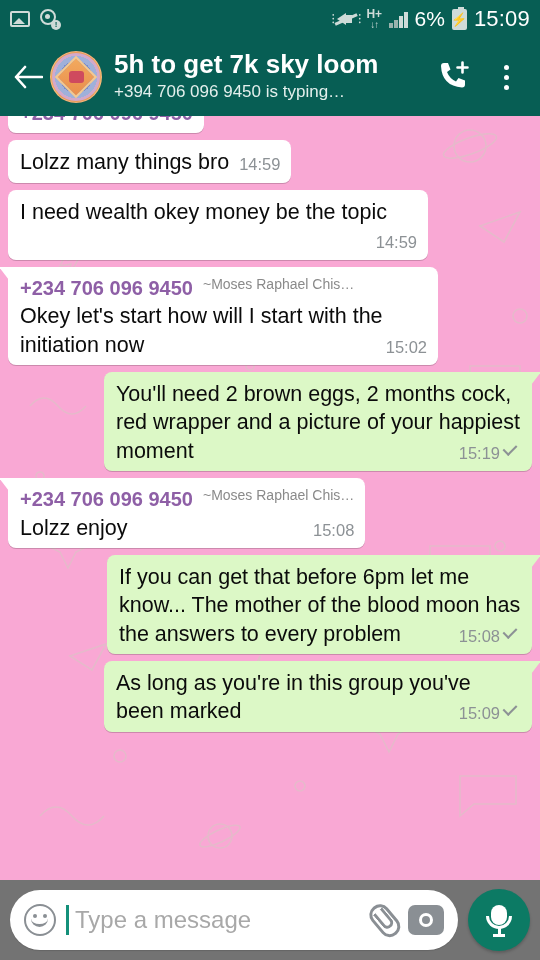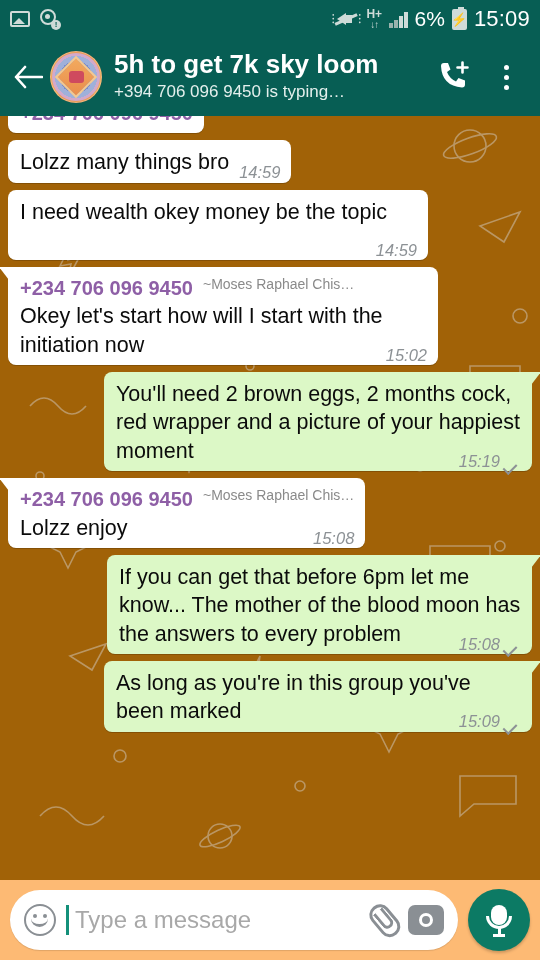--- a/index.html
+++ b/index.html
@@ -116,21 +116,21 @@
     white-space: nowrap; overflow: hidden; text-overflow: ellipsis;
   }
   .hdr-actions { display:flex; align-items:center; gap: 8px; flex: 0 0 auto; }
   .hdr-btn { width: 44px; height: 52px; display:flex; align-items:center; justify-content:center; cursor:pointer; }
   .dots { display:flex; flex-direction:column; gap:5px; align-items:center; }
   .dots span { width:5px; height:5px; border-radius:50%; background:#fff; display:block; }
 
   
   .chat {
     flex: 1 1 auto; position: relative; overflow: hidden;
-    background-color: #a16207;
+    background-color: #f9a8d4;
   }
   .doodles { position:absolute; inset:0; opacity:.5; pointer-events:none; }
   .chat-scroll {
     position: relative; height: 100%; padding: 0 8px 6px 8px;
     display: flex; flex-direction: column; gap: 7px;
   }
   .row { display:flex; }
   .row.out { justify-content: flex-end; }
   .row.in { justify-content: flex-start; }
 
@@ -152,37 +152,37 @@
     border-top: 0 solid transparent; border-left: 10px solid #dcf8c6;
     border-bottom: 13px solid transparent;
   }
   .bubble.notail { border-radius: 8px; }
   .bubble.notail::before { display:none; }
 
   .sender { font-size: 20px; font-weight: bold; color: #8e5fa6; margin-bottom: 1px; display:flex; align-items:flex-start; gap:10px; }
   .sender .push { font-size: 14px; font-weight: normal; color: #8a8a8a; overflow:hidden; text-overflow:ellipsis; white-space:nowrap; }
   .msg-text { display: inline; }
   .meta {
-    float: right; margin: 6px 0 0 10px; display: inline-flex; align-items: flex-end; gap: 5px;
-    font-size: 16.5px; color: #8c9195; position: relative; top: 8px; font-style: italic;
+    float: right; margin: 6px 0 0 10px; display: inline-flex; align-items: flex-start; gap: 5px;
+    font-size: 16.5px; color: #8c9195; position: relative; top: 0;
   }
   .tick { width: 16px; height: 11px; position: relative; display:inline-block; }
   .tick::after {
     content:""; position:absolute; left:1px; top:-1px; width:6px; height:11px;
     border-right: 2px solid #8c9195; border-bottom: 2px solid #8c9195;
     transform: rotate(45deg);
   }
   .clearfix::after { content:""; display:block; clear: both; }
 
   
   .row.clipped { margin-top: -24px; }
 
   
   .inputbar {
-    flex: 0 0 80px; height: 80px; background-color:#fdba74;
+    flex: 0 0 80px; height: 80px; background-color:#737373;
     display:flex; align-items:center; padding: 0 10px; gap: 10px; position: relative;
   }
   .input-pill {
     flex: 1 1 auto; height: 60px; background:#fff; border-radius: 30px;
     display:flex; align-items:center; padding: 0 14px 0 14px; gap: 10px;
     box-shadow: 0 1px 1px rgba(0,0,0,.12);
   }
   .emoji-icon {
     width: 32px; height: 32px; border-radius: 50%; border: 2.5px solid #8a8f94;
     position: relative; flex: 0 0 32px;

